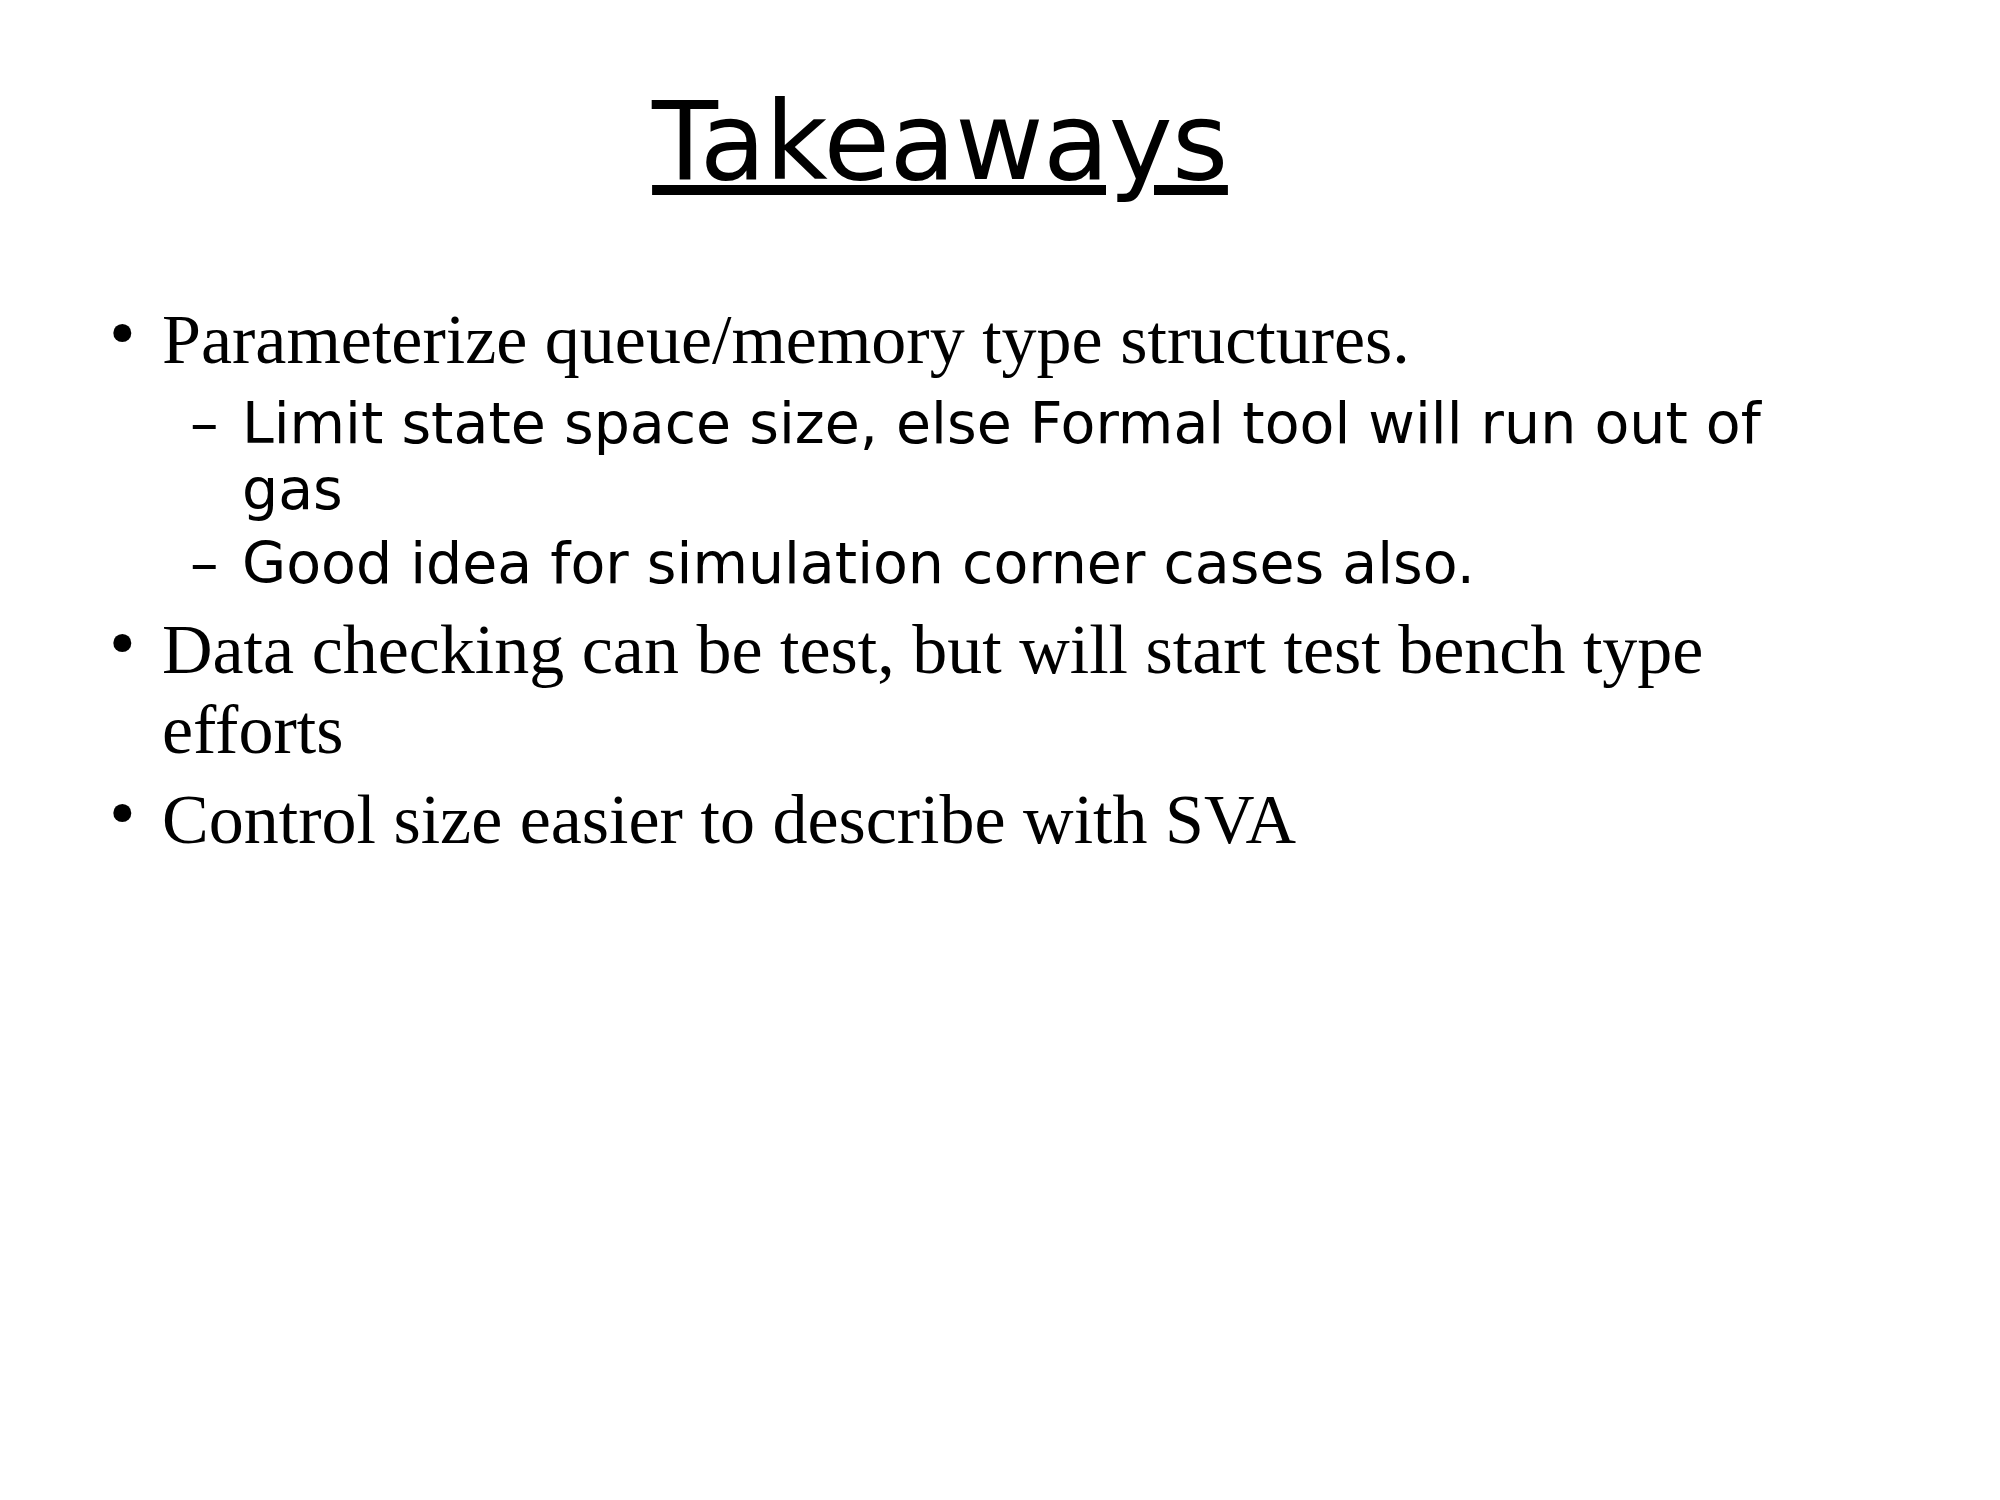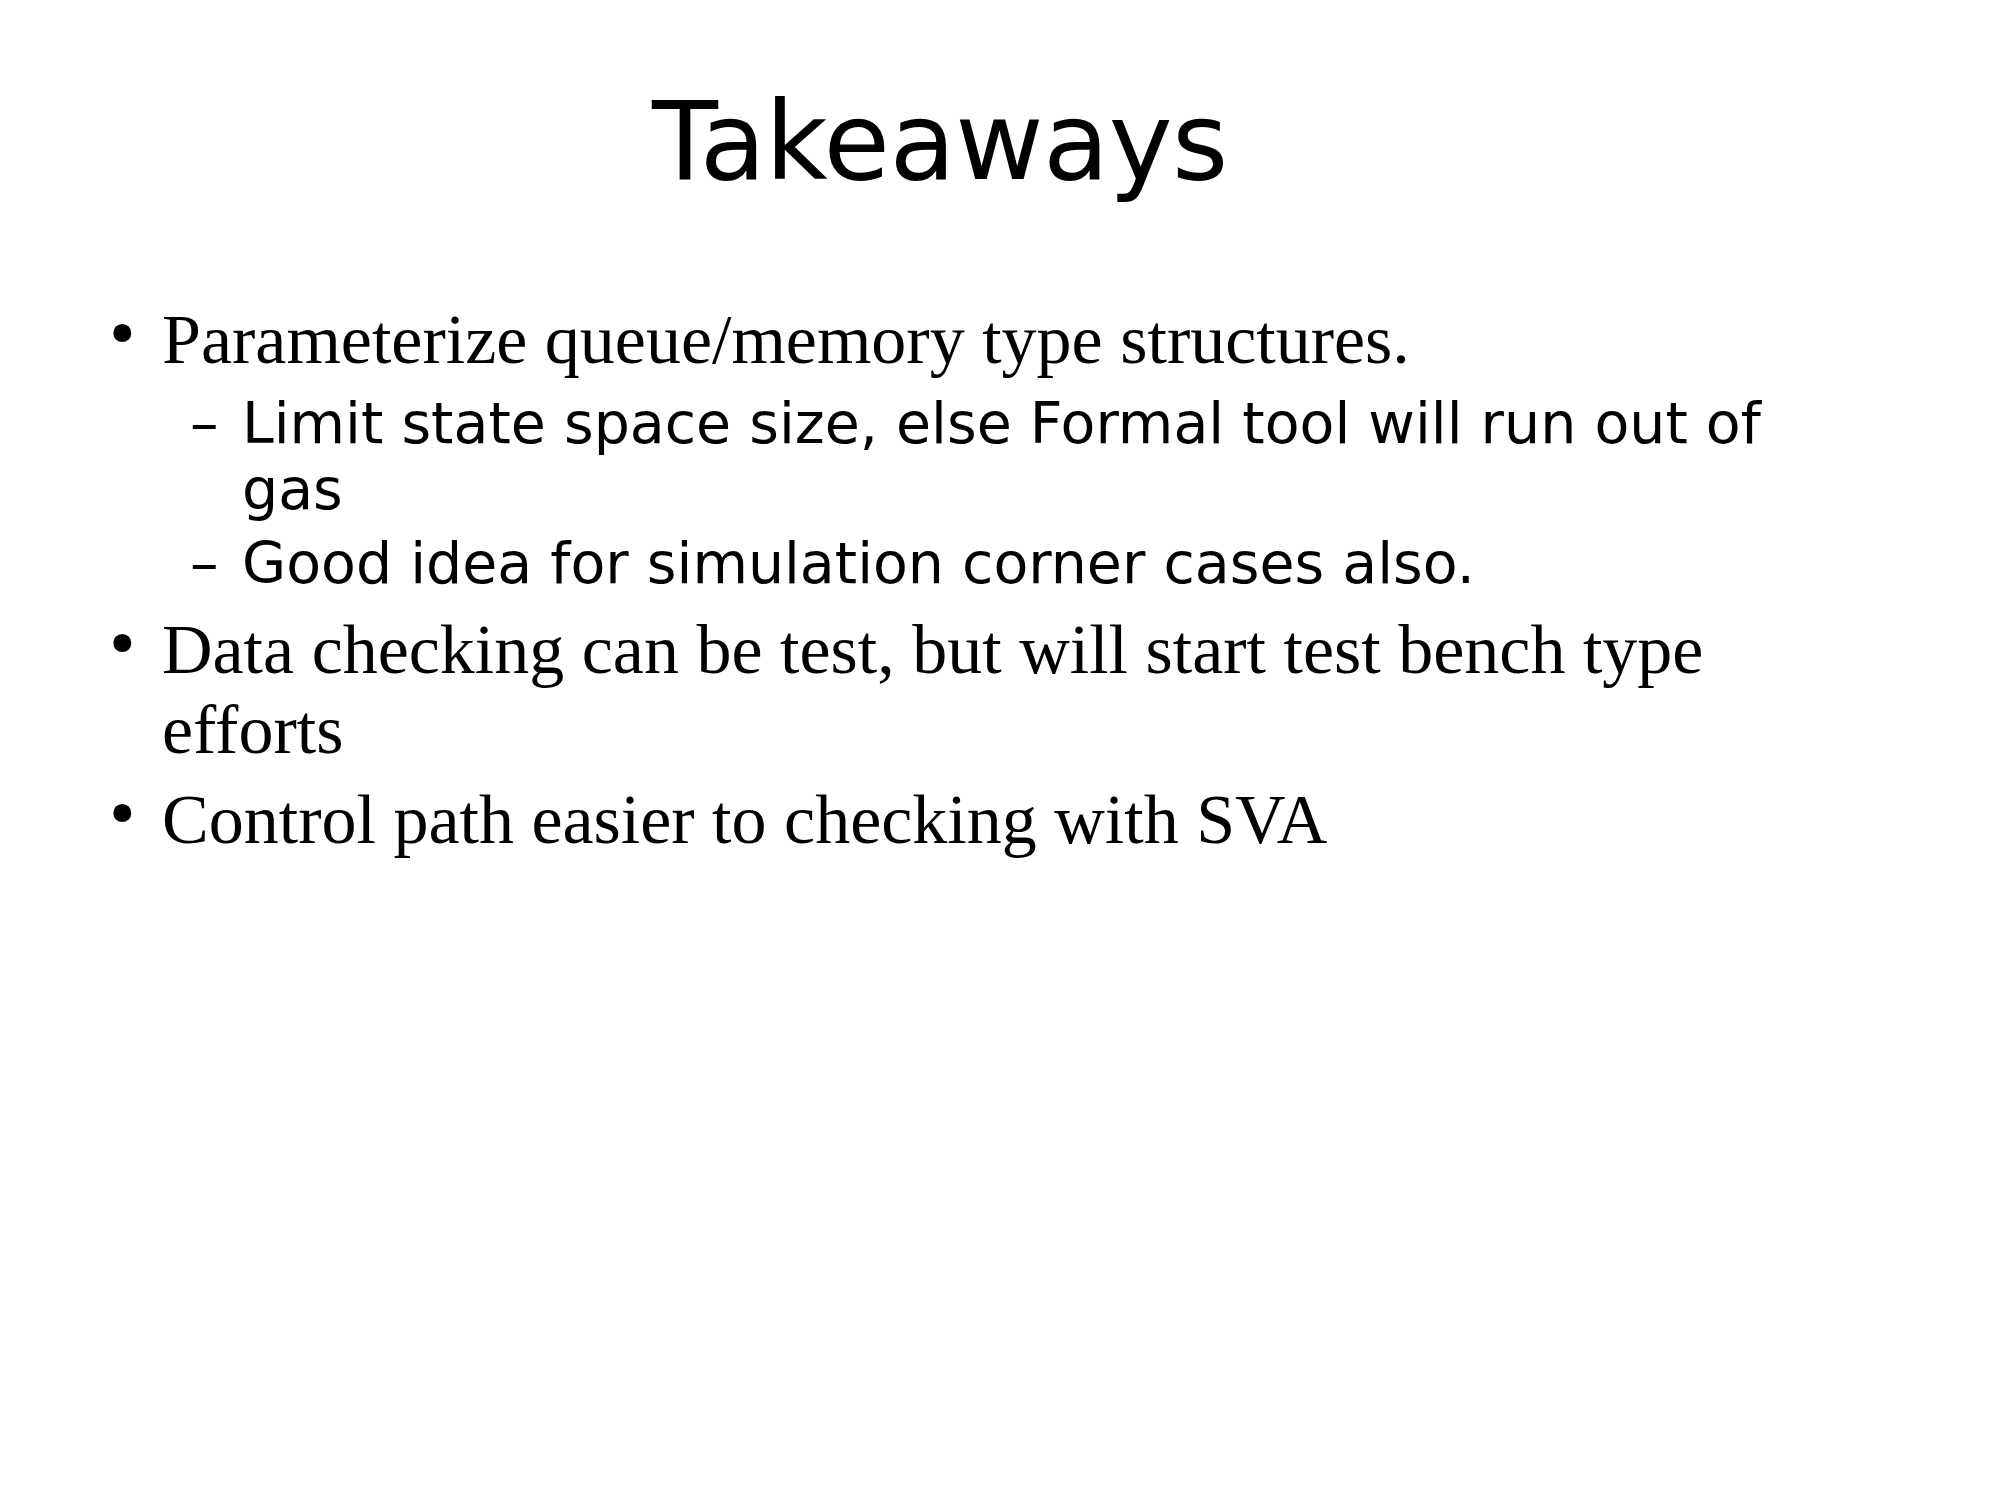--- a/index.html
+++ b/index.html
@@ -28,20 +28,21 @@
     position: absolute;
     left: 0;
     top: 88px;
     width: 1880px;
     text-align: center;
     font-size: 108px;
     line-height: 1.0;
     font-weight: 400;
     letter-spacing: -0.5px;
     white-space: nowrap;
+    text-decoration: underline;
   }
 
   
   .body-area {
     position: absolute;
     left: 100px;
     top: 300px;
     width: 1820px;
   }
 
@@ -124,17 +125,17 @@
 
     <div class="l1">
       <span class="marker">•</span>
       <span class="text">Data checking can be test, but will start test bench type efforts</span>
     </div>
 
     <div class="gap-small"></div>
 
     <div class="l1">
       <span class="marker">•</span>
-      <span class="text">Control path easier to checking with SVA</span>
+      <span class="text">Control size easier to describe with SVA</span>
     </div>
 
   </div>
 </div>
 
 </body></html>

